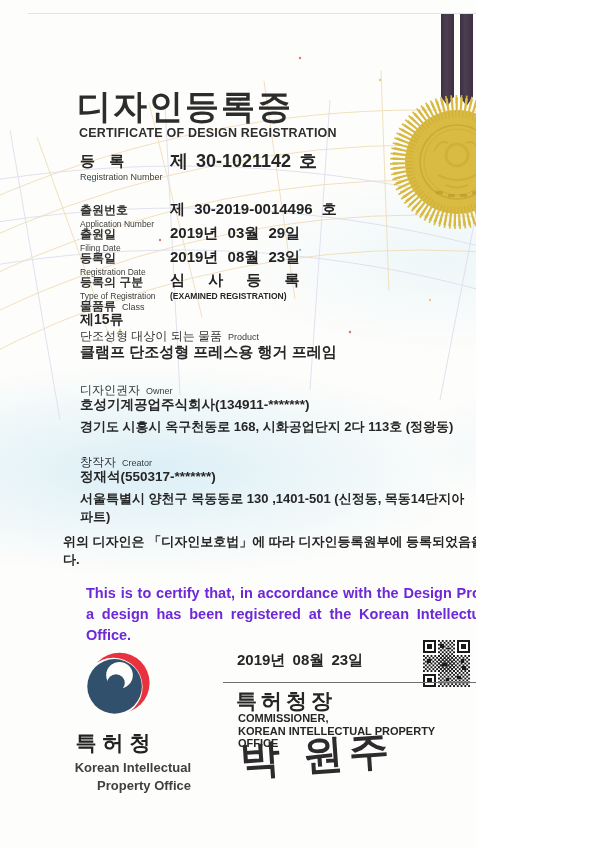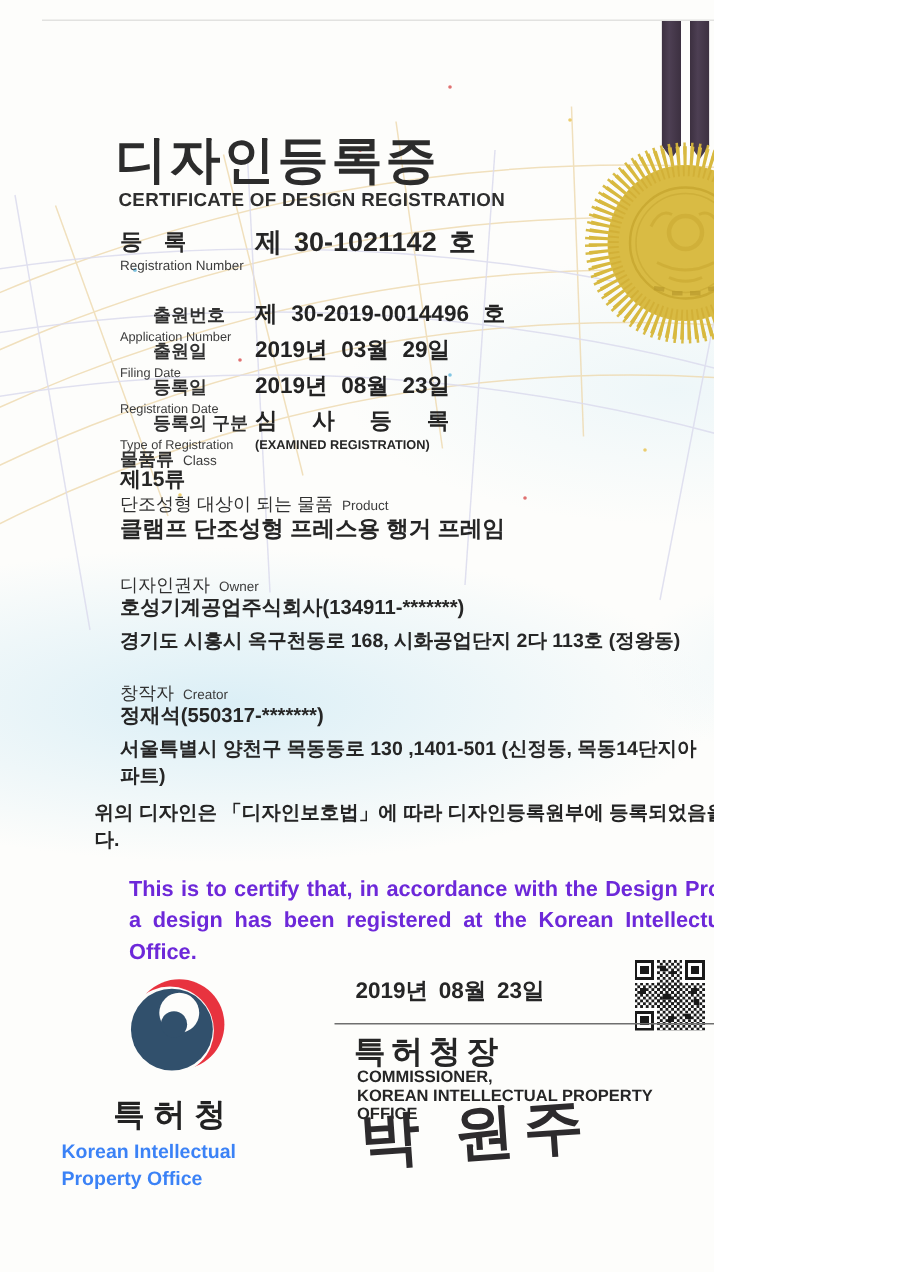--- a/index.html
+++ b/index.html
@@ -23,40 +23,40 @@
   
   .title-kr { left:77px; top:84px; font-size:34px; font-weight:bold; color:#2c2c2c; letter-spacing:2px; }
   .title-en { left:79px; top:126px; font-size:12.5px; font-weight:bold; color:#2e2e2e; letter-spacing:.2px;text-align:right; }
 
   
   .reg-label-kr { left:80px; top:152px; font-size:15px; font-weight:bold; letter-spacing:5px; }
   .reg-label-en { left:80px; top:172px; font-size:9px; color:#3c3c3c; }
   .reg-value { left:170px; top:149px; font-size:18px; font-weight:bold; word-spacing:3px; }
 
   
-  .flabel-kr { font-size:12px; font-weight:bold; color:#313131;margin-left:22px; }
+  .flabel-kr { font-size:12px; font-weight:bold; color:#313131; }
   .flabel-en { font-size:8.5px; color:#3c3c3c; margin-top:0px; }
   .fvalue { font-size:15px; font-weight:bold; color:#232323; word-spacing:5px; }
   .fv-sub { font-size:8.5px; font-weight:bold; margin-top:1px; letter-spacing:0; }
   .sp-wide { letter-spacing:7px; }
 
   .sec-label { font-size:12px; font-weight:bold; color:#313131; }
   .sec-label small { font-size:9px; font-weight:normal; color:#3c3c3c; margin-left:6px; }
   .sec-val-sm { font-size:14px; font-weight:bold; }
   .sec-val { font-size:15px; font-weight:bold; }
   .name-line { font-size:13.5px; font-weight:bold; }
   .addr-line { font-size:13px; font-weight:bold; }
 
   .stmt-kr { left:63px; top:533px; width:492px; font-size:13px; font-weight:bold; line-height:1.42; color:#242424; }
   .stmt-en { left:63px; top:583px; width:474px; font-size:14.5px; font-weight:bold; line-height:1.45; text-align:justify; color:#6d28d9;margin-left:23px; }
 
   
   #kipo-logo { left:81px; top:650px; width:70px; height:70px; }
   .logo-kr { left:56px; top:729px; width:120px; text-align:center; font-size:21px; font-weight:600; letter-spacing:6px; color:#222; }
-  .logo-en { left:41px; top:759px; width:150px; text-align:left; font-size:13px; font-weight:600; line-height:1.35; color:#3b82f6; }
+  .logo-en { left:41px; top:759px; width:150px; text-align:right; font-size:13px; font-weight:600; line-height:1.35; color:#404040; }
   .issue-date { left:237px; top:651px; font-size:15px; font-weight:600; word-spacing:3px; }
   #qr { left:423px; top:640px; width:47px; height:47px; }
   .qr-caption { left:478px; top:653px; font-size:8px; font-weight:bold; line-height:1.6; color:#2e2e2e; }
   .foot-rule { left:223px; top:682px; width:337px; height:1px; background:#6f6f6f; }
   .comm-kr { left:236px; top:687px; font-size:21px; font-weight:bold; letter-spacing:4px; }
   .comm-en1 { left:238px; top:712px; font-size:11px; font-weight:bold; }
   .comm-en2 { left:238px; top:725px; font-size:11px; font-weight:bold; }
   .signature { left:240px; top:733px; font-size:40px; font-weight:bold; letter-spacing:6px; color:#2d2b2d;
                transform:rotate(-4deg); transform-origin:left center; }
 </style>

